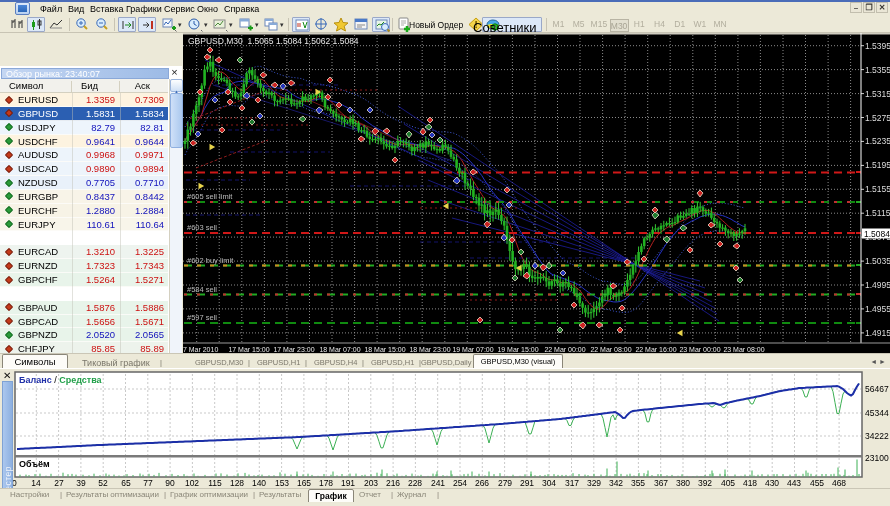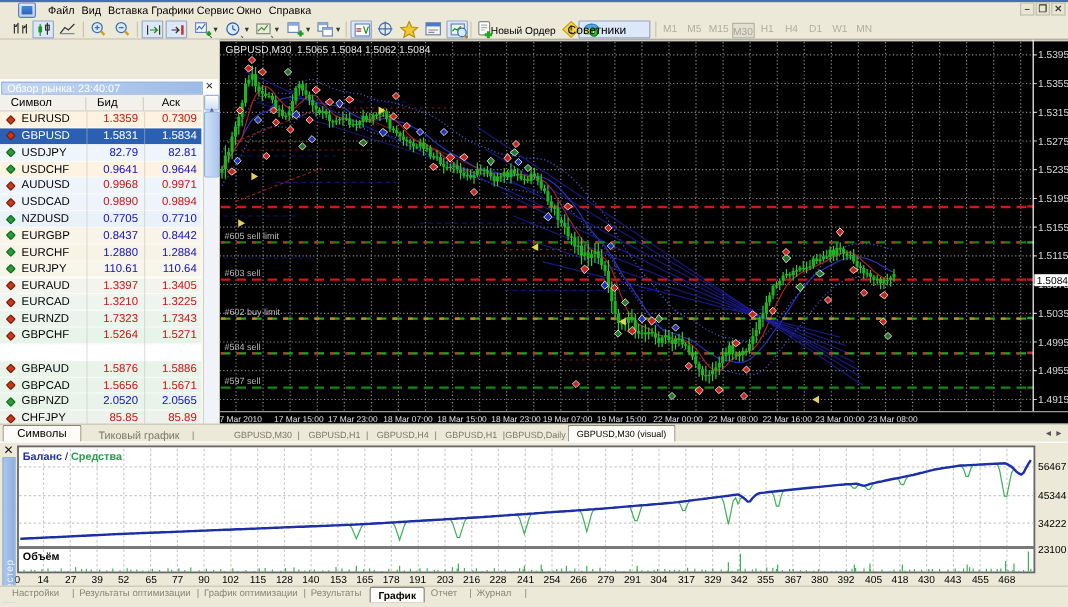--- a/index.html
+++ b/index.html
@@ -207,21 +207,21 @@
       </div>
       <div class="tbtn pressed" style="left:482px;width:60px"></div>
       <div class="tbtn" style="left:484px;width:17px">
         <svg width="16" height="15" viewBox="0 0 16 15">
           <path d="M2 8c0-3 2.5-5 6-5s6 2 6 5l-1 3H3z" fill="#48a8e8" stroke="#2a6a98"></path>
           <path d="M2 8c2-1.5 10-1.5 12 0l-1 3H3z" fill="#e8e030"></path>
           <circle cx="10" cy="10" r="3.2" fill="#28b828" stroke="#0a7a0a"></circle>
           <path d="M9.2 8.8v2.6l2-1.3z" fill="#fff"></path>
         </svg>
       </div>
-      <span class="tbtext" style="left:473px;top:4px;font-size:10px">Советники</span>
+      <span class="tbtext" style="left:473px;top:4px;font-size:13px">Советники</span>
       <div class="tsep" style="left:546px"></div>
       <div class="tfbtn" style="left:549.0px">M1</div>
       <div class="tfbtn" style="left:569.2px">M5</div>
       <div class="tfbtn" style="left:589.4px">M15</div>
       <div class="tfbtn sel" style="left:609.6px">M30</div>
       <div class="tfbtn" style="left:629.8px">H1</div>
       <div class="tfbtn" style="left:650.0px">H4</div>
       <div class="tfbtn" style="left:670.2px">D1</div>
       <div class="tfbtn" style="left:690.4px">W1</div>
       <div class="tfbtn" style="left:710.6px">MN</div>
@@ -287,26 +287,20 @@
           <span class="dia up"></span>
           <span class="sym" style="color:#000000">EURCHF</span>
           <span class="bid" style="color:#1111bb">1.2880</span>
           <span class="ask" style="color:#1111bb">1.2884</span>
         </div>
         <div class="mwrow" style="top:124.6px;background:#f8f5ea">
           <span class="dia up"></span>
           <span class="sym" style="color:#000000">EURJPY</span>
           <span class="bid" style="color:#1111bb">110.61</span>
           <span class="ask" style="color:#1111bb">110.64</span>
-        </div>
-        <div class="mwrow" style="top:138.5px;background:#f4f4ee">
-          <span class="dia dn"></span>
-          <span class="sym" style="color:#000000">EURAUD</span>
-          <span class="bid" style="color:#cc1111">1.3397</span>
-          <span class="ask" style="color:#cc1111">1.3405</span>
         </div>
         <div class="mwrow" style="top:152.3px;background:#eef4ef">
           <span class="dia dn"></span>
           <span class="sym" style="color:#000000">EURCAD</span>
           <span class="bid" style="color:#cc1111">1.3210</span>
           <span class="ask" style="color:#cc1111">1.3225</span>
         </div>
         <div class="mwrow" style="top:166.2px;background:#eaf4ec">
           <span class="dia dn"></span>
           <span class="sym" style="color:#000000">EURNZD</span>

